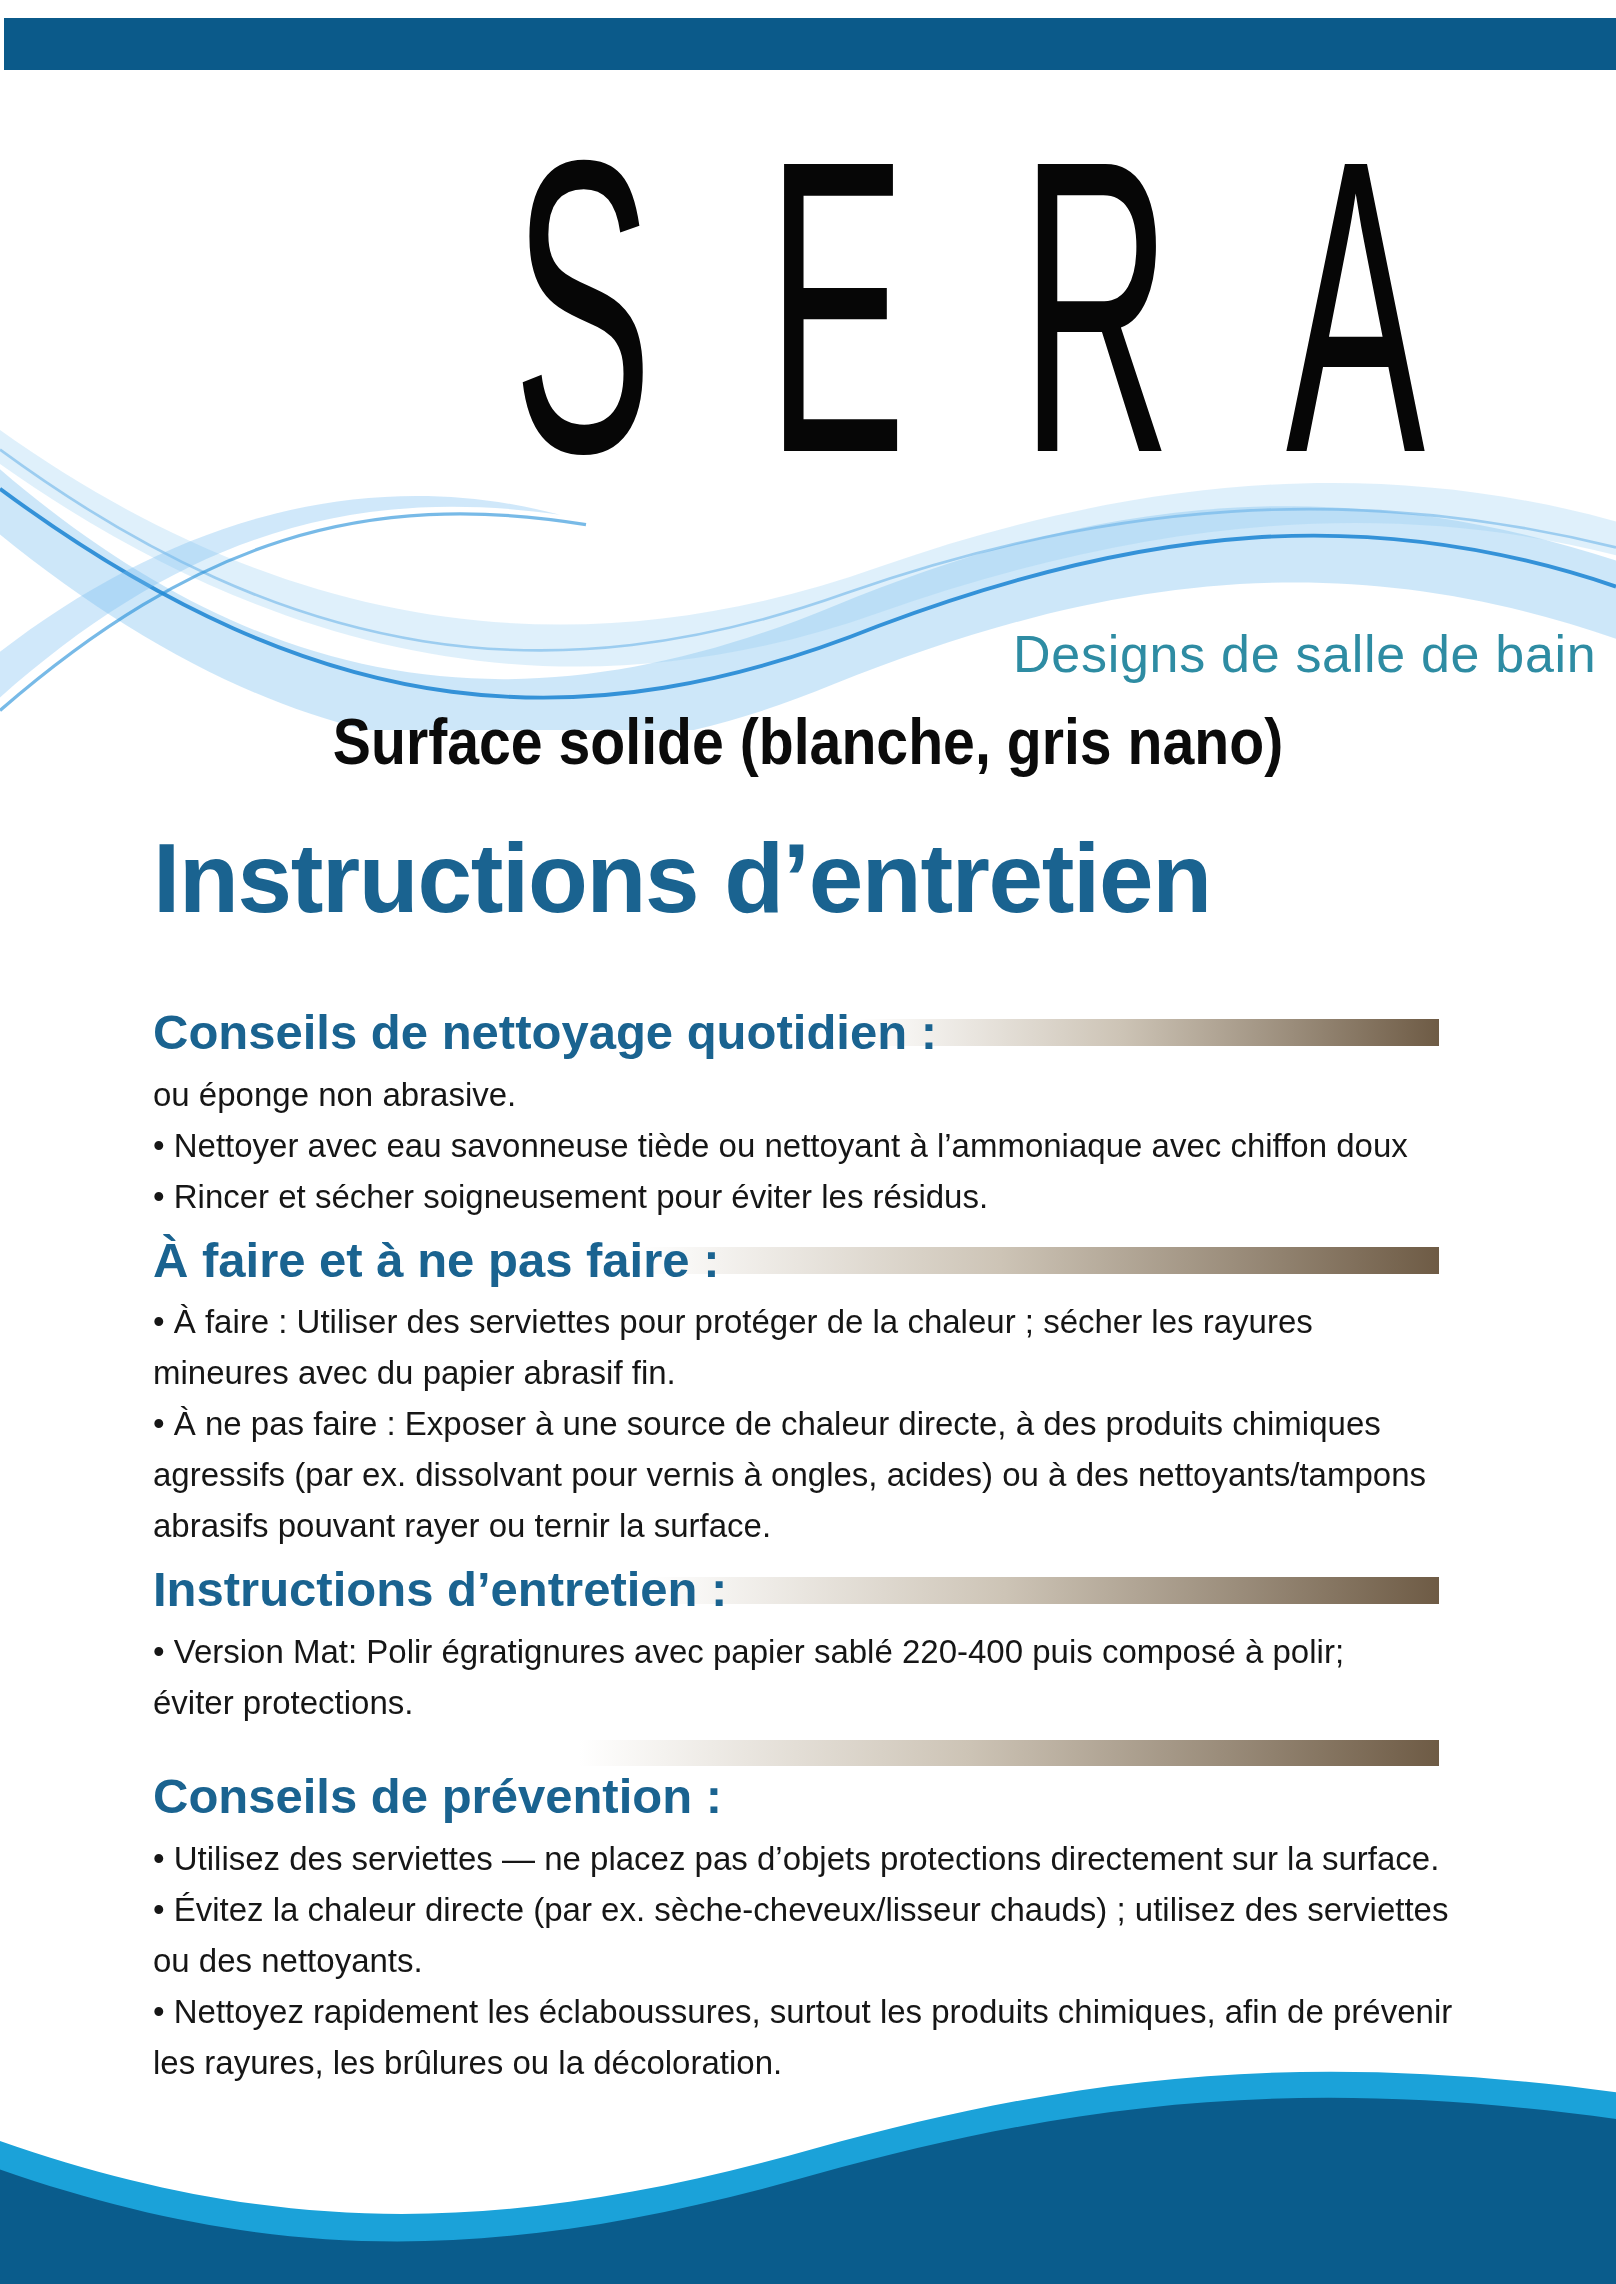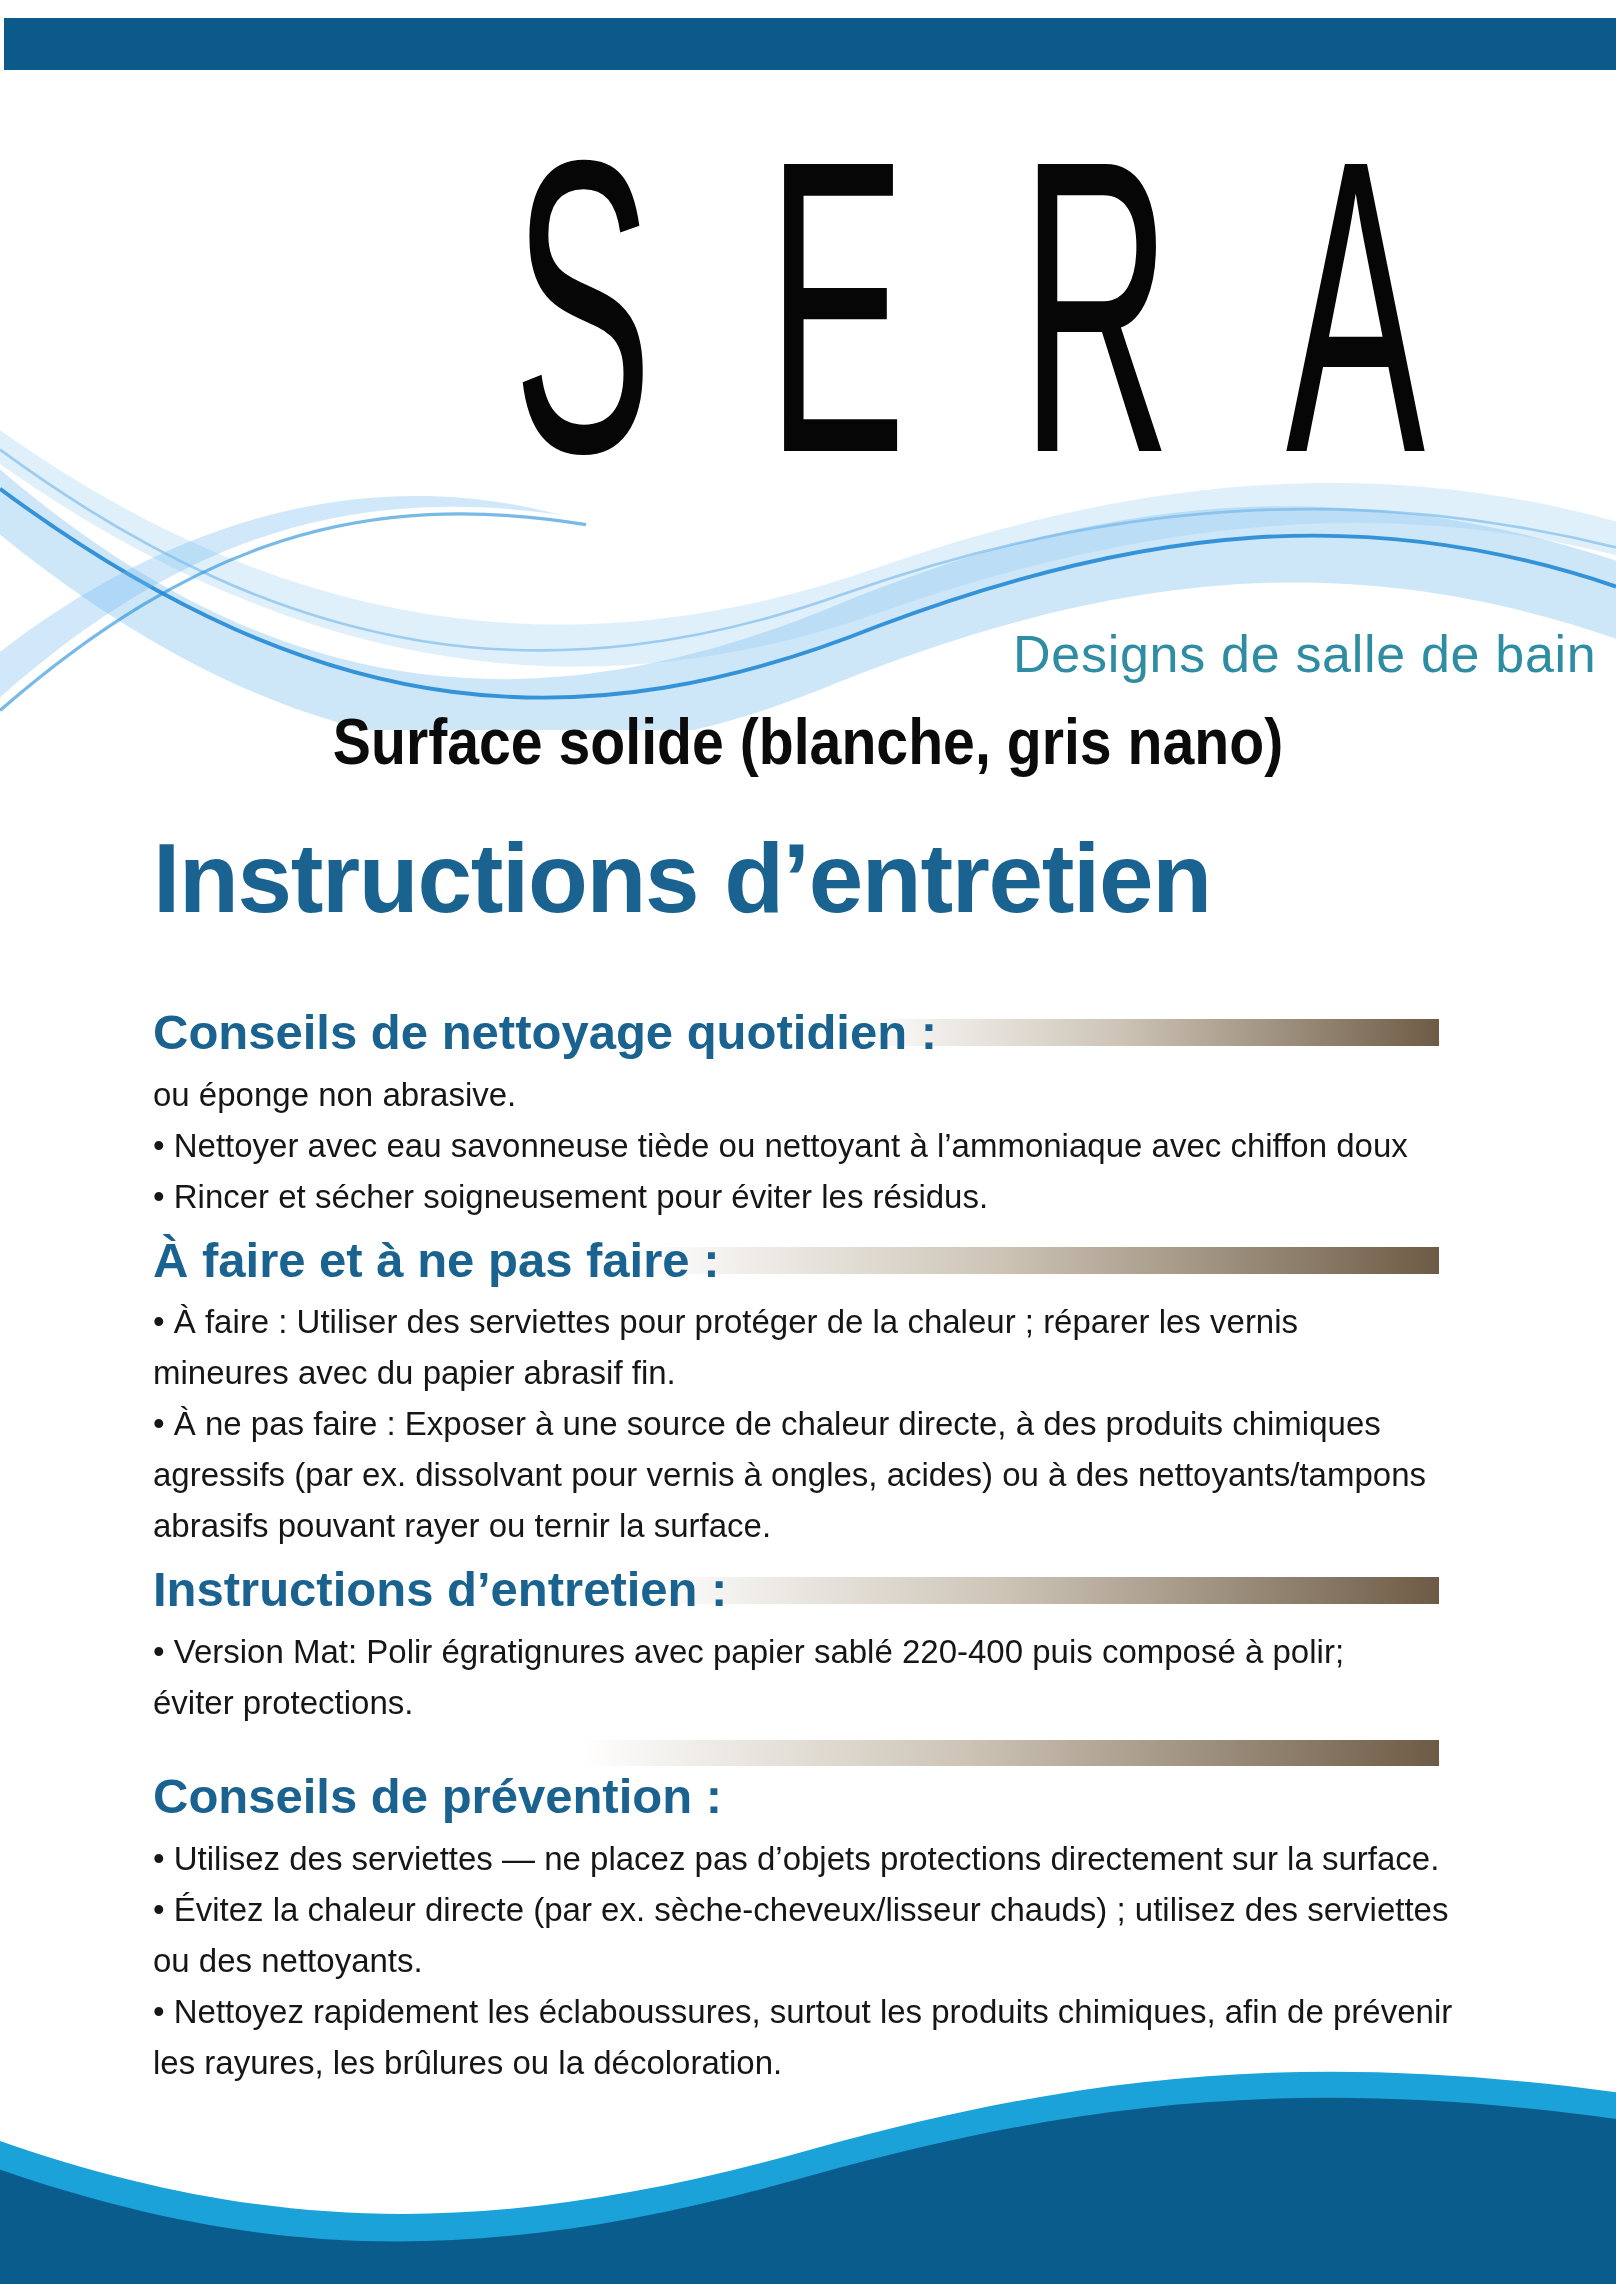--- a/index.html
+++ b/index.html
@@ -127,21 +127,21 @@
       <div class="line">ou éponge non abrasive.</div>
       <div class="line">• Nettoyer avec eau savonneuse tiède ou nettoyant à l’ammoniaque avec chiffon doux</div>
       <div class="line">• Rincer et sécher soigneusement pour éviter les résidus.</div>
     </div>
 
     <div class="section">
       <h2 class="section-title">
         <span class="htext">À faire et à ne pas faire :</span>
         <span class="grad-bar"></span>
       </h2>
-      <div class="line">• À faire : Utiliser des serviettes pour protéger de la chaleur ; réparer les vernis</div>
+      <div class="line">• À faire : Utiliser des serviettes pour protéger de la chaleur ; sécher les rayures</div>
       <div class="line">mineures avec du papier abrasif fin.</div>
       <div class="line">• À ne pas faire : Exposer à une source de chaleur directe, à des produits chimiques</div>
       <div class="line">agressifs (par ex. dissolvant pour vernis à ongles, acides) ou à des nettoyants/tampons</div>
       <div class="line">abrasifs pouvant rayer ou ternir la surface.</div>
     </div>
 
     <div class="section">
       <h2 class="section-title">
         <span class="htext">Instructions d’entretien :</span>
         <span class="grad-bar"></span>

